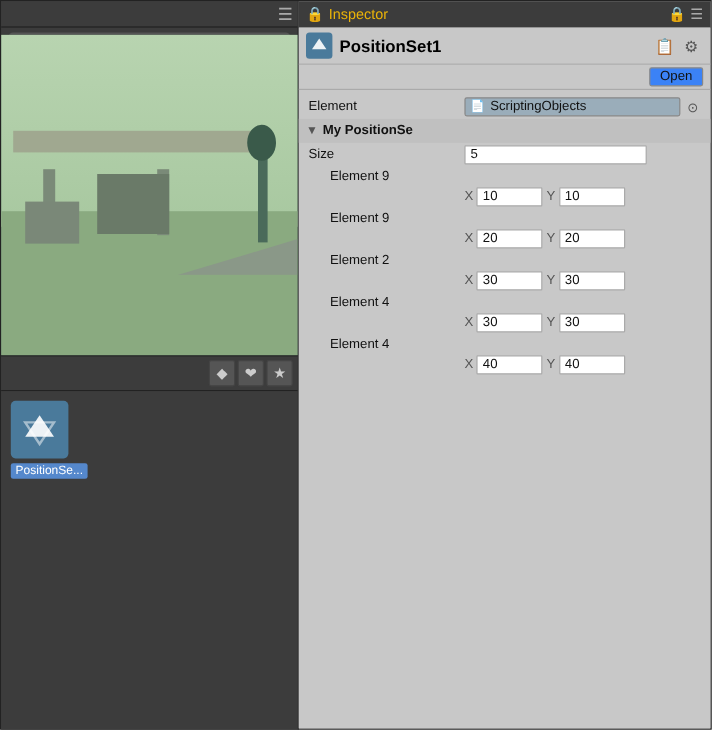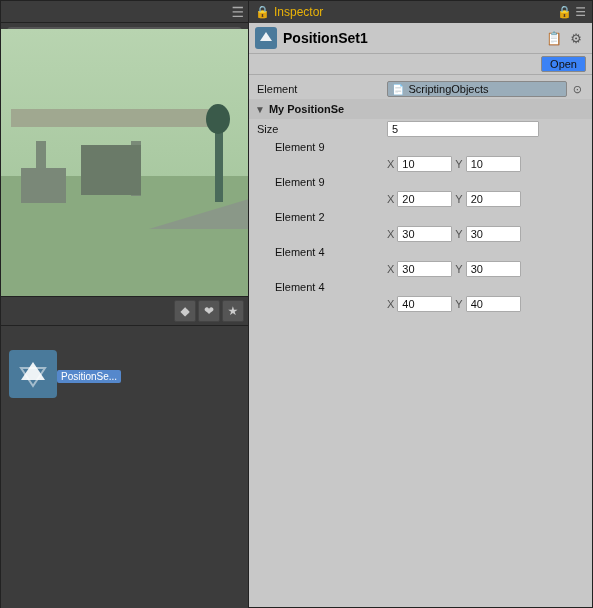--- a/index.html
+++ b/index.html
@@ -150,24 +150,24 @@
     .assets-area {
       flex: 1;
       background: #3c3c3c;
       padding: 8px;
       display: flex;
       flex-direction: column;
       align-items: flex-start;
     }
     .asset-item {
       display: flex;
-      flex-direction: row;
-      align-items: center;
+      flex-direction: column;
+      align-items: flex-start;
       cursor: pointer;
-      margin-top: 16px;
+      margin-top: 0;
     }
     .asset-icon {
       width: 48px;
       height: 48px;
       background: #4a7a9b;
       border-radius: 4px;
       display: flex;
       align-items: center;
       justify-content: center;
     }

